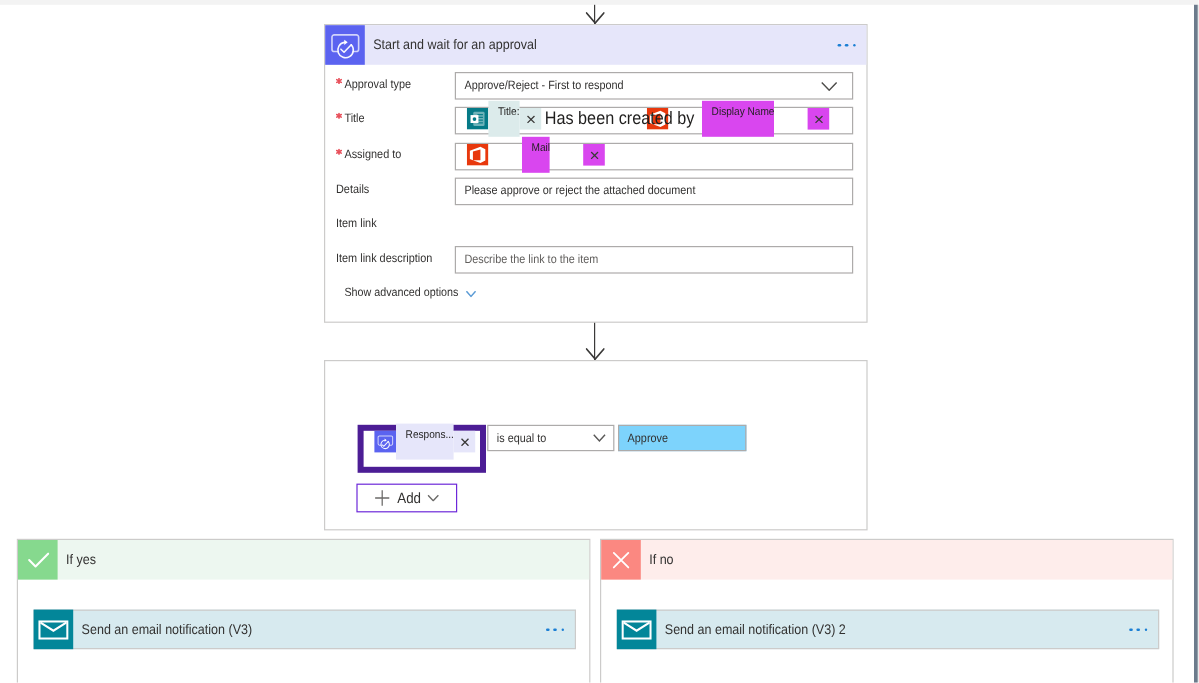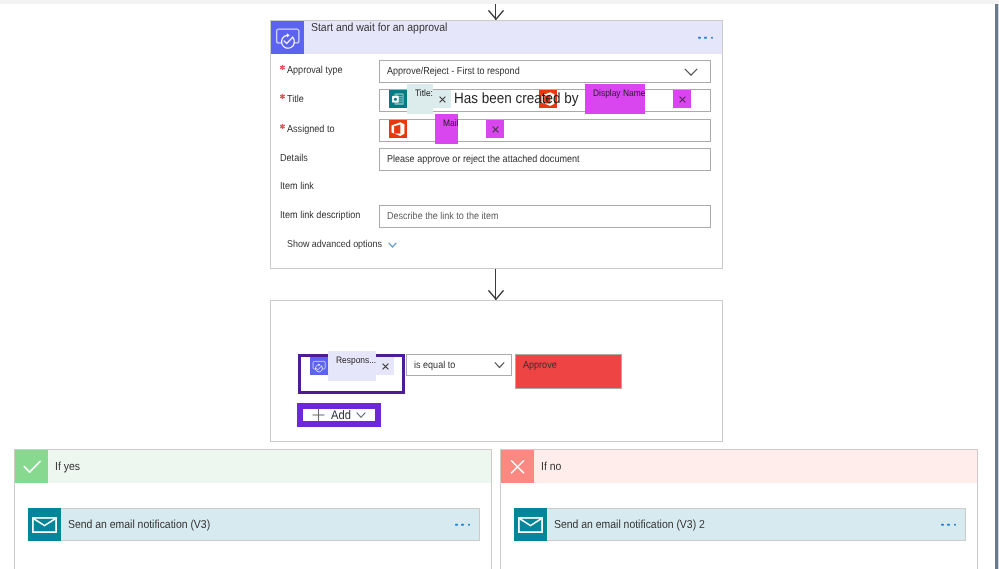--- a/index.html
+++ b/index.html
@@ -18,21 +18,21 @@
   
   .n{display:inline-block;transform:scaleX(0.90);transform-origin:left center;white-space:nowrap;}
 
   
   .arrow{position:absolute;}
   .arrow .stem{position:absolute;left:0;top:0;width:1px;background:#3b3a39;}
   .arrow svg{position:absolute;left:-7.5px;bottom:0px;}
 
   
   .card{position:absolute;background:#fff;border:1px solid #cccbca;box-sizing:border-box;}
-  .card-head{position:relative;height:33px;display:flex;text-decoration:underline;}
+  .card-head{position:relative;height:33px;display:flex;align-items:center;text-decoration:underline;}
   .card-icon{width:33px;height:33px;flex:0 0 33px;display:flex;align-items:center;justify-content:center;}
   .card-title{flex:1;padding-left:7px;font-size:11.6px;color:#323130;}
   .ellipsis{position:absolute;right:9px;top:50%;transform:translateY(-50%);display:flex;gap:3.6px;}
   .ellipsis i{width:2.5px;height:2.5px;border-radius:50%;background:#1b7fd4;display:block;}
 
   
   #approvalCard{left:270px;top:20px;width:453px;height:249px;}
   #approvalCard .card-head{background:#e6e6fa;}
   #approvalCard .card-icon{background:#5b63f0;}
   .form{position:absolute;left:0;top:0;width:100%;}
@@ -53,24 +53,24 @@
   .tok-teal .tlbl,.tok-teal .tx{background:#dcebeb;}
   .tok-red .tlbl,.tok-red .tx{background:#d946ef;margin-left:28px;}
   .tok-purple .tlbl,.tok-purple .tx{background:#e6e6fa;}
 
   .advanced{position:absolute;font-size:9.95px;color:#323130;display:flex;align-items:center;gap:6px;}
 
   
   #conditionCard{left:270px;top:300px;width:453px;height:142px;}
   #conditionCard .card-head{background:#e2e3e5;}
   #conditionCard .card-icon{background:#454d5a;}
-  .condbox{position:absolute;left:27px;top:53px;width:107px;height:40px;border:3px solid #4c1d95;box-sizing:border-box;background:#fff;}
+  .condbox{position:absolute;left:27px;top:53px;width:107px;height:40px;border:5px solid #4c1d95;box-sizing:border-box;background:#fff;}
   .condop{position:absolute;left:135px;top:53px;width:106px;height:22px;border:1px solid #adabaa;box-sizing:border-box;background:#fff;}
-  .condval{position:absolute;left:244px;top:53px;width:107px;height:35px;border:1px solid #adabaa;box-sizing:border-box;background:#ef4444;}
-  .addbtn{position:absolute;left:26px;top:102px;width:84px;height:24px;border:6px solid #6d28d9;box-sizing:border-box;background:#fff;display:flex;align-items:center;justify-content:center;gap:6px;font-size:12.4px;color:#323130;}
+  .condval{position:absolute;left:244px;top:53px;width:107px;height:22px;border:1px solid #adabaa;box-sizing:border-box;background:#7dd3fc;}
+  .addbtn{position:absolute;left:26px;top:102px;width:84px;height:24px;border:1px solid #6d28d9;box-sizing:border-box;background:#fff;display:flex;align-items:center;justify-content:center;gap:6px;font-size:12.4px;color:#323130;}
 
   
   .branch{position:absolute;border:1px solid #cccbca;box-sizing:border-box;background:#fff;}
   .branch-head{position:relative;height:33px;display:flex;align-items:center;}
   .branch-ico{width:33px;height:33px;flex:0 0 33px;position:relative;overflow:hidden;}
   .branch-lbl{padding-left:7px;font-size:11.6px;color:#323130;}
   #yesBranch{left:14px;top:449px;width:478px;height:140px;}
   #yesBranch .branch-head{background:#edf7f0;}
   #yesBranch .branch-ico{background:#86d98e;}
   #noBranch{left:500px;top:449px;width:478px;height:140px;}

